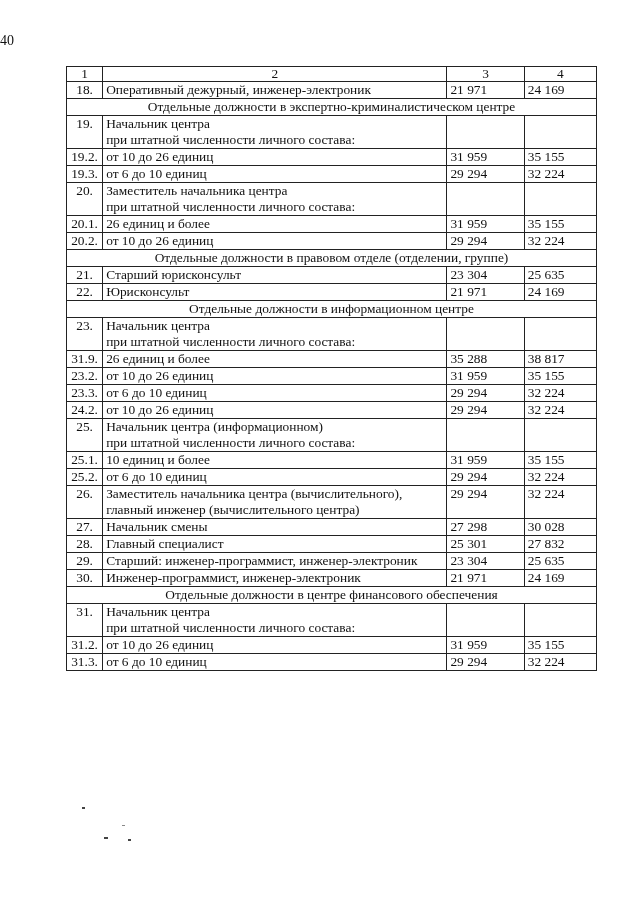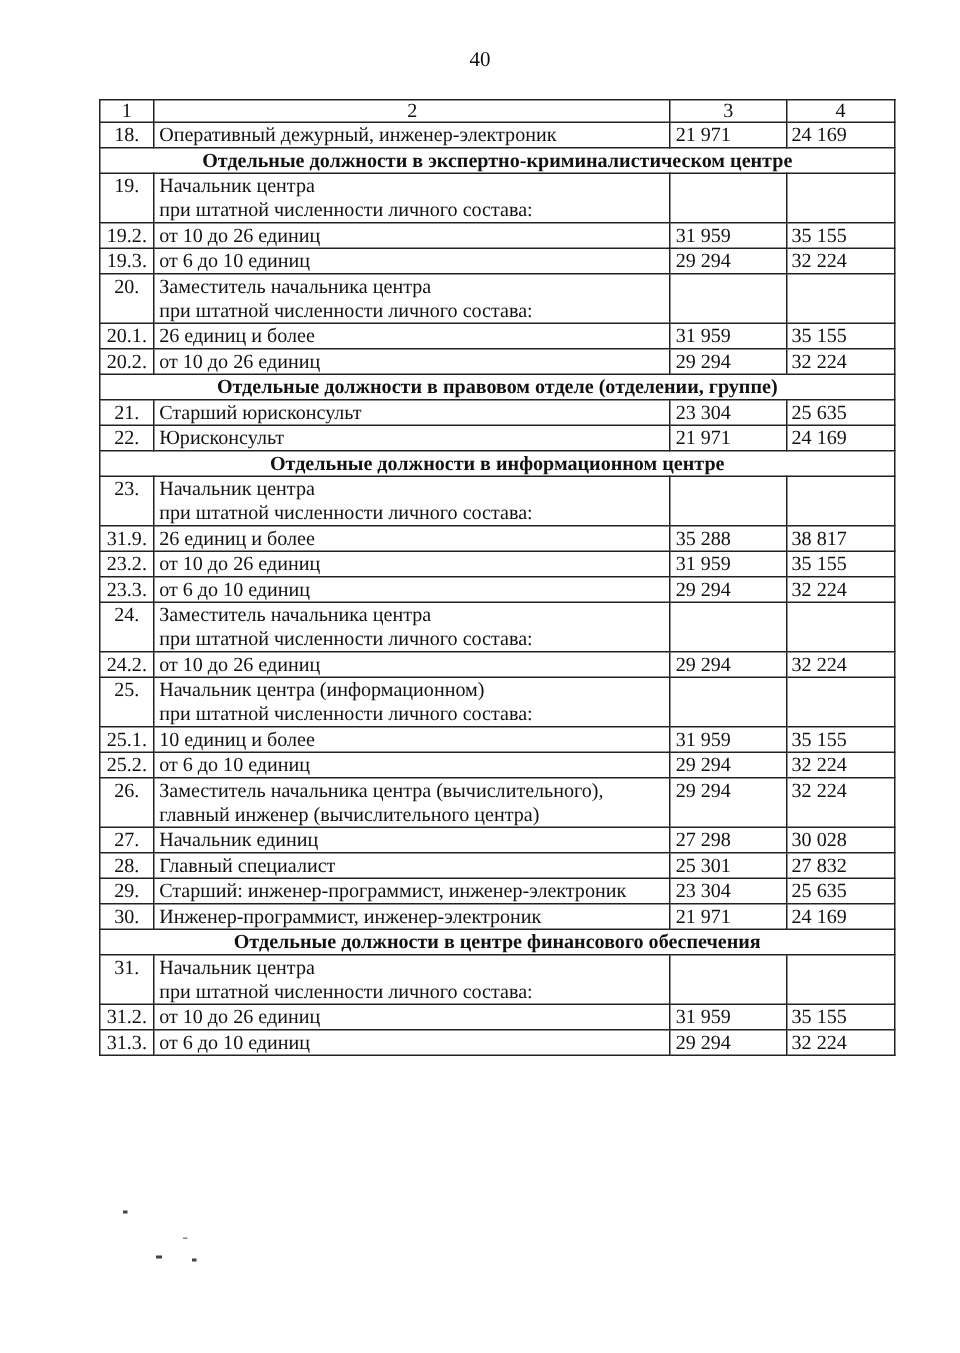--- a/index.html
+++ b/index.html
@@ -1,26 +1,26 @@
 <!DOCTYPE html>
 <html><head>
 <meta charset="utf-8">
 <style>
   html, body { margin:0; padding:0; background:#fff; }
   body { width:640px; height:902px; position:relative; overflow:hidden;
          font-family:"Liberation Serif", "DejaVu Serif", serif; color:#111; }
-  .page-num { position:absolute; top:33px; left:0; width:640px; text-align:center; font-size:14px; }
+  .page-num { position:absolute; top:33px; left:0; width:640px; font-size:14px; }
   table { position:absolute; top:66px; left:66px; width:531px; border-collapse:collapse; font-size:13.4px; }
   td { border:1px solid #222; padding:0 3px; height:16px; line-height:16px; vertical-align:top; white-space:nowrap; }
   td.c1 { width:33px; text-align:center; padding:0 1px; }
   td.c2 { width:336px; }
   td.c3 { width:70px; text-align:left; }
   td.c4 { width:65px; }
   tr.hdr td { text-align:center; line-height:14px; height:14px; }
-  tr.section td { text-align:center; font-weight:bold; }
+  tr.section td { text-align:center; font-weight:normal; }
   .sub { display:block; padding-left:0;font-family:Liberation Serif, serif; }
   td.c2.justify { white-space:normal; text-align:justify; text-align-last:left; }
   .marks { position:absolute; left:80px; top:805px; width:60px; height:50px; }
   .marks span { position:absolute; background:#444; }
 </style>
 </head>
 <body>
 
 <div class="page-num">40</div>
 
@@ -142,29 +142,20 @@
       </tr>
       <tr>
         <td class="c1">23.3.</td>
         <td class="c2">
           <span class="sub">от 6 до 10 единиц</span>
         </td>
         <td class="c3">29 294</td>
         <td class="c4">32 224</td>
       </tr>
       <tr>
-        <td class="c1">24.</td>
-        <td class="c2">
-          <span class="sub">Заместитель начальника центра</span>
-          <span class="sub">при штатной численности личного состава:</span>
-        </td>
-        <td class="c3"></td>
-        <td class="c4"></td>
-      </tr>
-      <tr>
         <td class="c1">24.2.</td>
         <td class="c2">
           <span class="sub">от 10 до 26 единиц</span>
         </td>
         <td class="c3">29 294</td>
         <td class="c4">32 224</td>
       </tr>
       <tr>
         <td class="c1">25.</td>
         <td class="c2">
@@ -195,21 +186,21 @@
         <td class="c2 justify">
           <span class="sub">Заместитель начальника центра (вычислительного),</span>
           <span class="sub">главный инженер (вычислительного центра)</span>
         </td>
         <td class="c3">29 294</td>
         <td class="c4">32 224</td>
       </tr>
       <tr>
         <td class="c1">27.</td>
         <td class="c2">
-          <span class="sub">Начальник единиц</span>
+          <span class="sub">Начальник смены</span>
         </td>
         <td class="c3">27 298</td>
         <td class="c4">30 028</td>
       </tr>
       <tr>
         <td class="c1">28.</td>
         <td class="c2">
           <span class="sub">Главный специалист</span>
         </td>
         <td class="c3">25 301</td>

